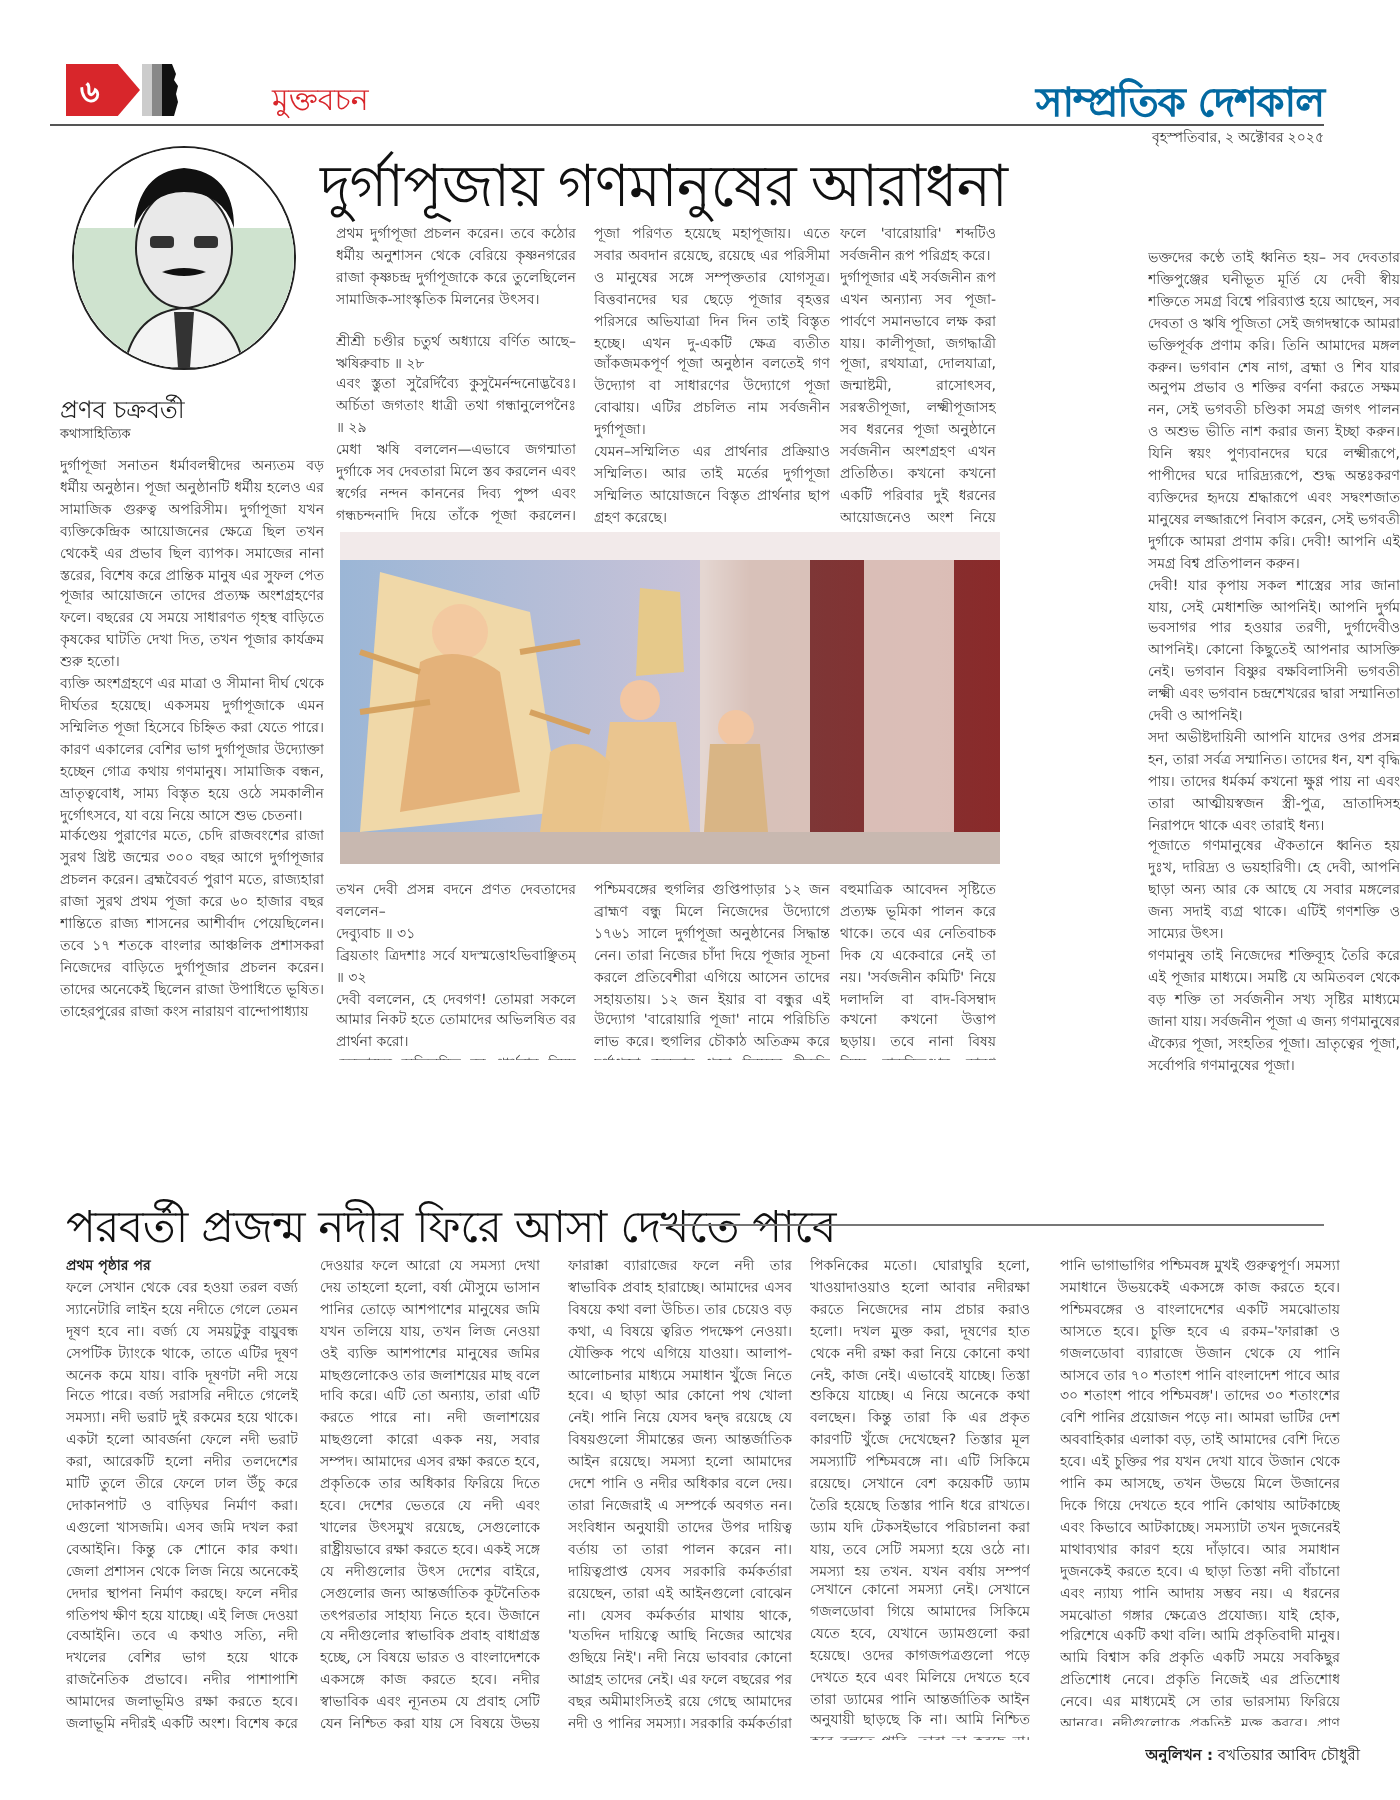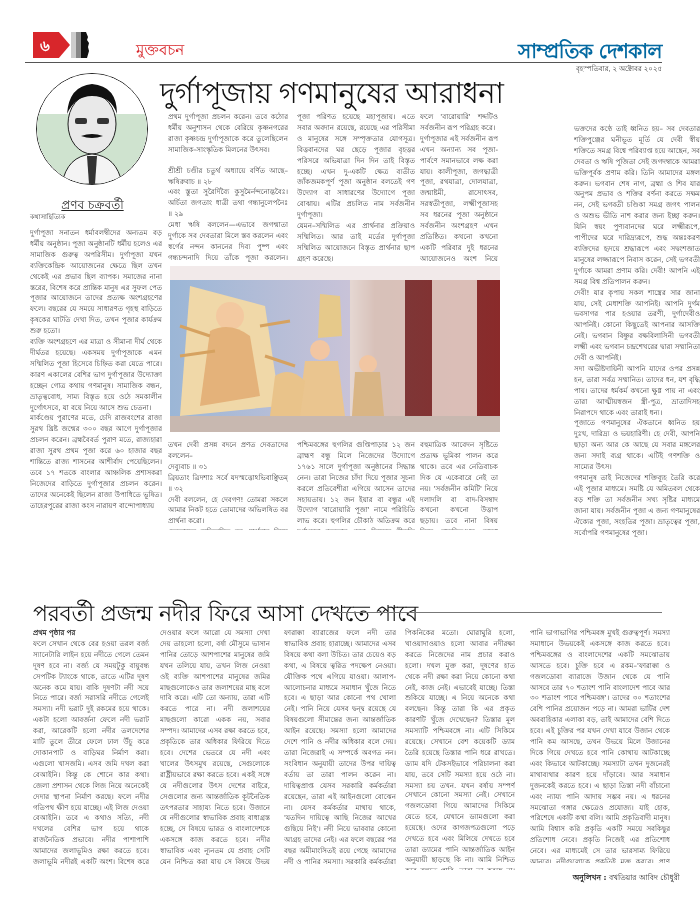--- a/index.html
+++ b/index.html
@@ -18,22 +18,22 @@
                font-family: "DejaVu Serif", serif; letter-spacing: -0.5px; }
   .hdr-date { right: 38px; top: 63px; font-size: 7px; color: #333;
               font-family: Liberation Sans, sans-serif; }
   .hdr-rule { left: 25px; right: 38px; top: 62px; height: 1px; background: #555; }
   
   .main-title { left: 160px; top: 70px; font-size: 29px; font-family: Liberation Sans, sans-serif;
                 font-weight: 300; color: #111; letter-spacing: -0.5px; }
   
   .portrait { left: 36px; top: 73px; width: 110px; height: 110px; border-radius: 50%;
               border: 1.3px solid #222; overflow: hidden; background: #fff; }
-  .author-name { left: 30px; top: 196px; width: 125px; text-align: center; font-size: 12px;
-                 color: #222; font-family: "DejaVu Sans", sans-serif; text-decoration: underline; }
+  .author-name { left: 30px; top: 196px; width: 125px; font-size: 12px;
+                 color: #222; font-family: "DejaVu Sans", sans-serif; }
   .author-role { left: 30px; top: 212px; width: 125px; text-align: left; font-size: 6.5px;
                  color: #333; font-family: "DejaVu Sans", sans-serif; }
   
   .col { font-size: 7px; line-height: 10.9px; color: #3a3a3a; text-align: justify;
          font-family: "DejaVu Sans", sans-serif; overflow: hidden; }
   .col p { margin: 0 0 0 0; }
   .col p + p { margin-top: 0; }
   .col .gap { margin-top: 10px; }
   .bold-label { font-weight: bold; color: #222; }
   

